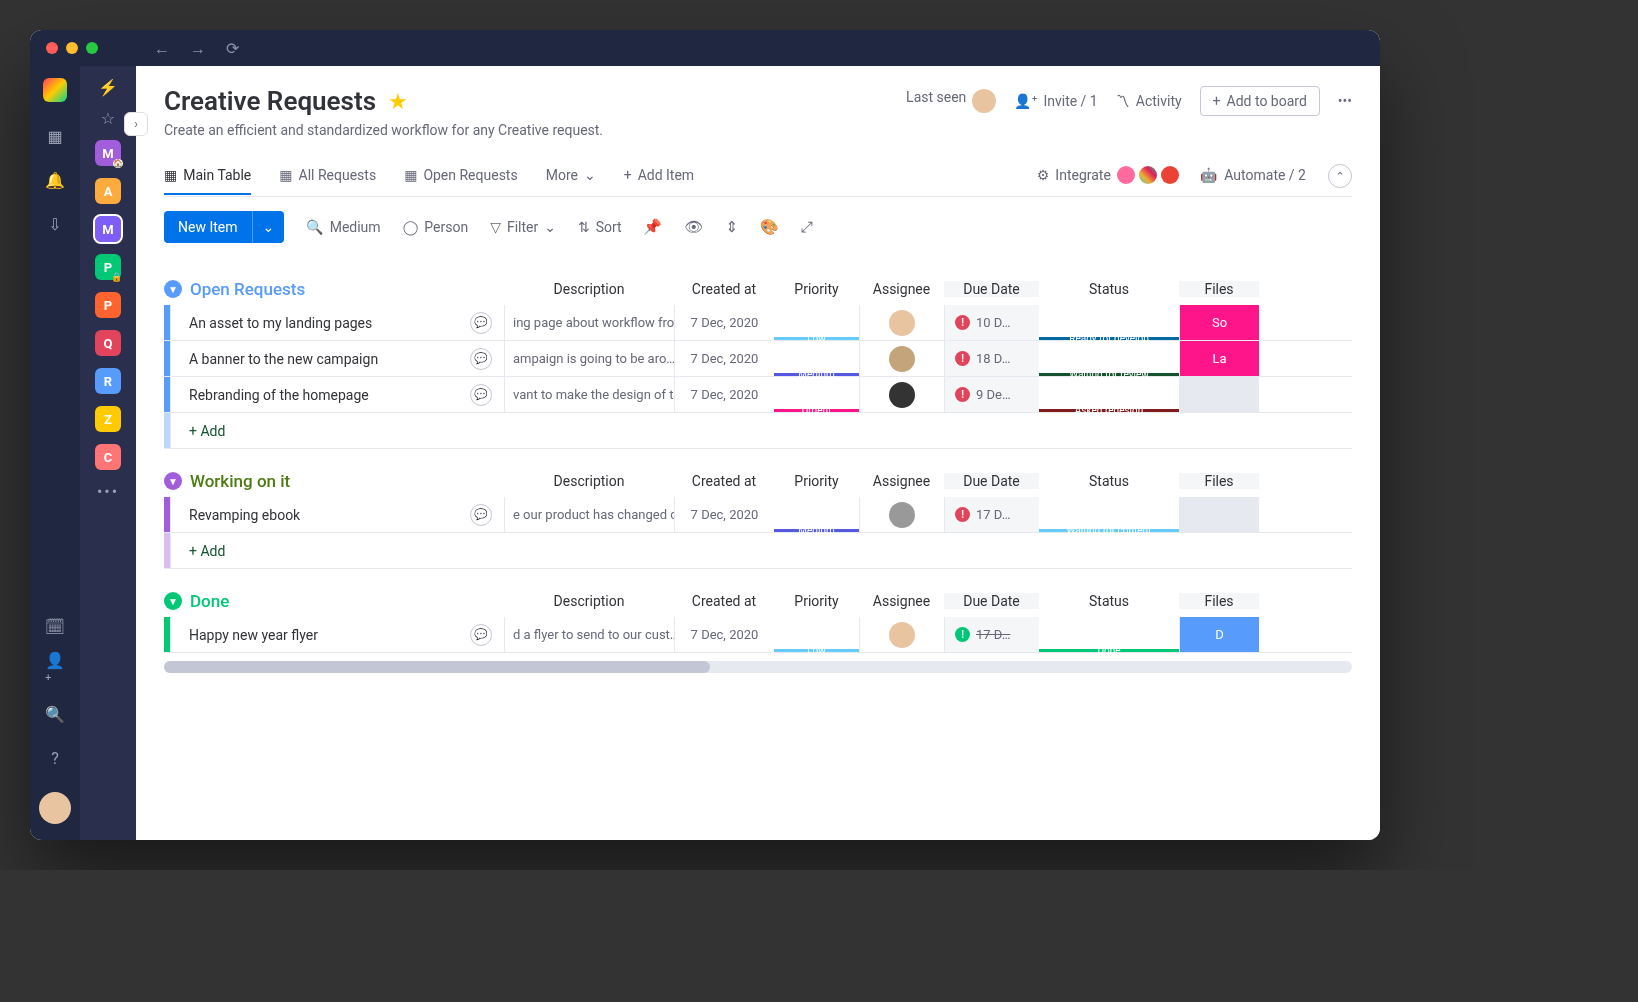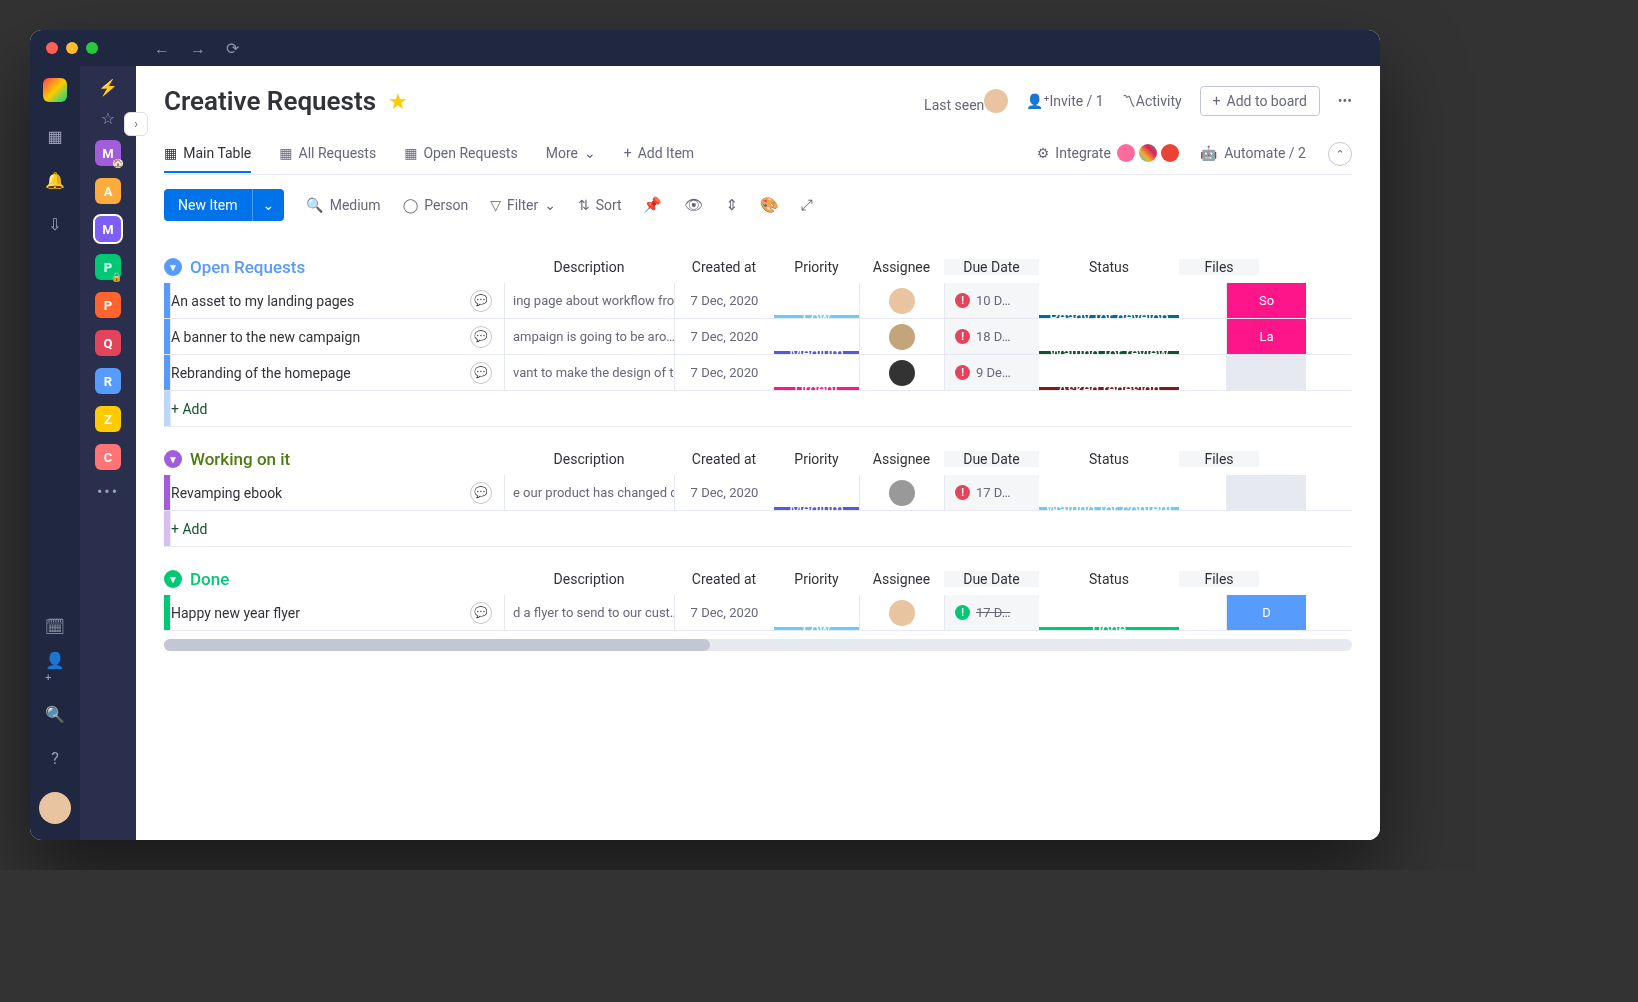--- a/index.html
+++ b/index.html
@@ -21,21 +21,21 @@
 .ws-chip{width:26px;height:26px;border-radius:6px;display:flex;align-items:center;justify-content:center;color:#fff;font-weight:700;font-size:13px;cursor:pointer;position:relative;}
 .ws-chip .lock{position:absolute;right:-2px;bottom:-2px;font-size:9px;}
 .ws .dots{cursor:pointer;letter-spacing:2px;}
 .collapse-btn { position:absolute; top:46px; right:-12px; width:24px; height:24px; border-radius:6px; background:#fff; border:1px solid #e0e0e0; display:flex; align-items:center; justify-content:center; cursor:pointer; font-size:12px; color:#666; z-index:10; }
 .main { flex:1; background:#fff; display:flex; flex-direction:column; overflow:hidden; }
 .header { padding:20px 28px 0; }
 .header-top { display:flex; align-items:center; gap:12px; }
 .title { font-size:26px; font-weight:600; color:#323338; }
 .star { color:#ffcb00; font-size:22px; cursor:pointer; }
 .header-actions { margin-left:auto; display:flex; align-items:center; gap:18px; color:#676879; font-size:14px; }
-.hdr-act{display:flex;align-items:flex-end;cursor:pointer;}
+.hdr-act{display:flex;align-items:flex-start;gap:6px;cursor:pointer;}
 .hdr-act .av{width:24px;height:24px;border-radius:50%;background:#e8c5a0;}
 .btn-outline{border:1px solid #c3c6d4;border-radius:4px;padding:6px 12px;cursor:pointer;display:flex;align-items:center;gap:6px;}
 .subtitle{color:#676879;font-size:14px;margin-top:6px;}
 .tabs{display:flex;align-items:center;gap:28px;margin-top:18px;border-bottom:1px solid #e6e9ef;color:#676879;font-size:14px;}
 .tab{display:flex;align-items:center;gap:6px;padding:10px 0;cursor:pointer;border-bottom:2px solid transparent;}
 .tab.active{color:#323338;border-bottom-color:#0073ea;}
 .tabs-right{margin-left:auto;display:flex;align-items:center;gap:22px;}
 .intg-icons{display:flex;gap:4px;align-items:center;}
 .intg{width:18px;height:18px;border-radius:50%;}
 .collapse-circle{width:24px;height:24px;border-radius:50%;border:1px solid #c3c6d4;display:flex;align-items:center;justify-content:center;cursor:pointer;font-size:11px;}
@@ -49,29 +49,29 @@
 .group{margin-top:22px;}
 .group-header{display:flex;align-items:center;}
 .group-title-wrap{display:flex;align-items:center;gap:8px;width:340px;}
 .chev{width:18px;height:18px;border-radius:50%;display:flex;align-items:center;justify-content:center;color:#fff;font-size:10px;cursor:pointer;}
 .group-title{font-size:17px;font-weight:500;}
 .col-head{color:#323338;font-size:14px;text-align:center;}
 .col.desc{width:170px}.col.created{width:100px}.col.priority{width:85px}.col.assignee{width:85px}.col.due{width:95px}.col.status{width:140px}.col.files{width:80px}
 .table{margin-top:6px;}
 .row{display:flex;align-items:stretch;height:36px;border-bottom:1px solid #e6e9ef;}
 .row .bar{width:6px;}
-.row .name-cell{width:334px;display:flex;align-items:center;font-size:14px;color:#323338;justify-content:space-between;padding-right:12px;background:#fff;border-left:1px solid #e6e9ef;}
+.row .name-cell{width:334px;display:flex;align-items:center;padding-left:18px;font-size:14px;color:#323338;justify-content:space-between;padding-right:12px;background:#fff;border-left:1px solid #e6e9ef;}
 .chat-icon{width:22px;height:22px;border-radius:50%;border:1.5px solid #c3c6d4;display:flex;align-items:center;justify-content:center;color:#c3c6d4;font-size:11px;cursor:pointer;}
 .cell{display:flex;align-items:center;justify-content:center;font-size:13px;color:#676879;border-left:1px solid #e6e9ef;}
 .cell.desc{justify-content:flex-start;padding-left:8px;overflow:hidden;white-space:nowrap;}
-.cell.priority,.cell.status{color:#fff;font-size:15px;border-left:none;margin-top:32px;}
+.cell.priority,.cell.status{color:#fff;font-size:10px;border-left:none;margin-top:32px;}
 .cell.assignee .av{width:26px;height:26px;border-radius:50%;background:#ddd;}
 .cell.due{gap:6px;justify-content:flex-start;padding-left:10px;background:#f5f6f8;}
 .due-icon{width:15px;height:15px;border-radius:50%;display:flex;align-items:center;justify-content:center;color:#fff;font-size:10px;font-weight:700;}
-.cell.files{background:#f5f6f8;margin-left:47px;}
+.cell.files{background:#f5f6f8;}
 .row.add .name-cell{color:#14532d;cursor:pointer;}
 .strike{text-decoration:line-through;}
 .scroll-track{height:12px;background:#e6e9ef;margin-top:8px;position:relative;border-radius:6px;}
 .scroll-thumb{position:absolute;left:0;top:0;height:100%;width:46%;background:#c3c6d4;border-radius:6px;}
 </style>
 </head>
 <body>
 
 <div class="window">
   <div class="titlebar">
@@ -132,20 +132,21 @@
                 <span>〽</span>
                 <span>Activity</span>
               </div>
             <div class="btn-outline">
                 <span>+</span>
                 <span>Add to board</span>
               </div>
             <div class="hdr-act">•••</div>
           </div>
         </div>
+        <div class="subtitle">Create an efficient and standardized workflow for any Creative request.</div>
         <div class="tabs">
           <div class="tab active">
               <span>▦</span>
               <span>Main Table</span>
             </div>
           <div class="tab">
               <span>▦</span>
               <span>All Requests</span>
             </div>
           <div class="tab">

